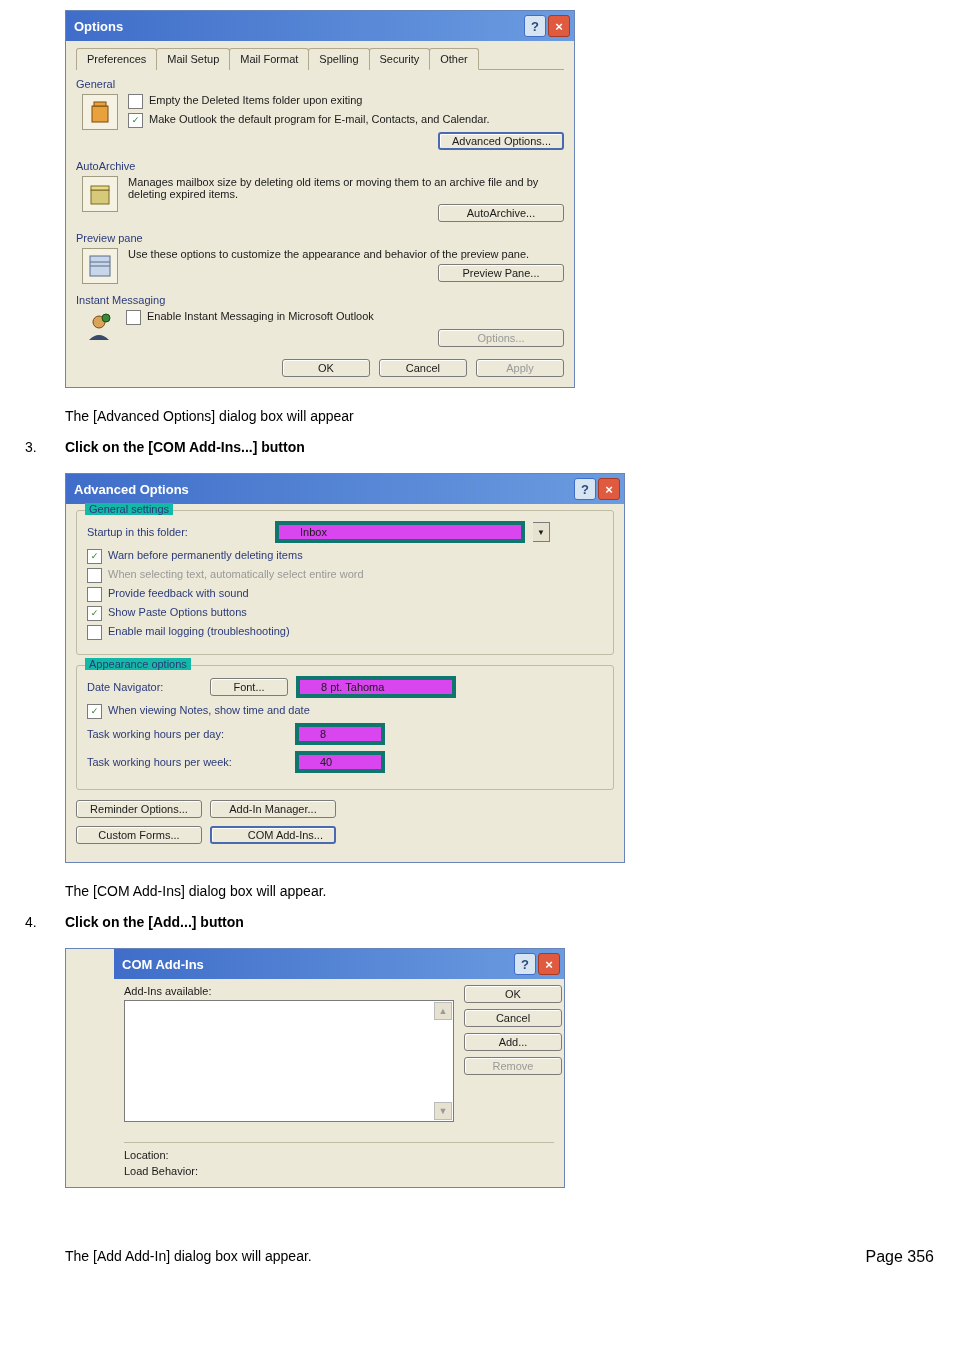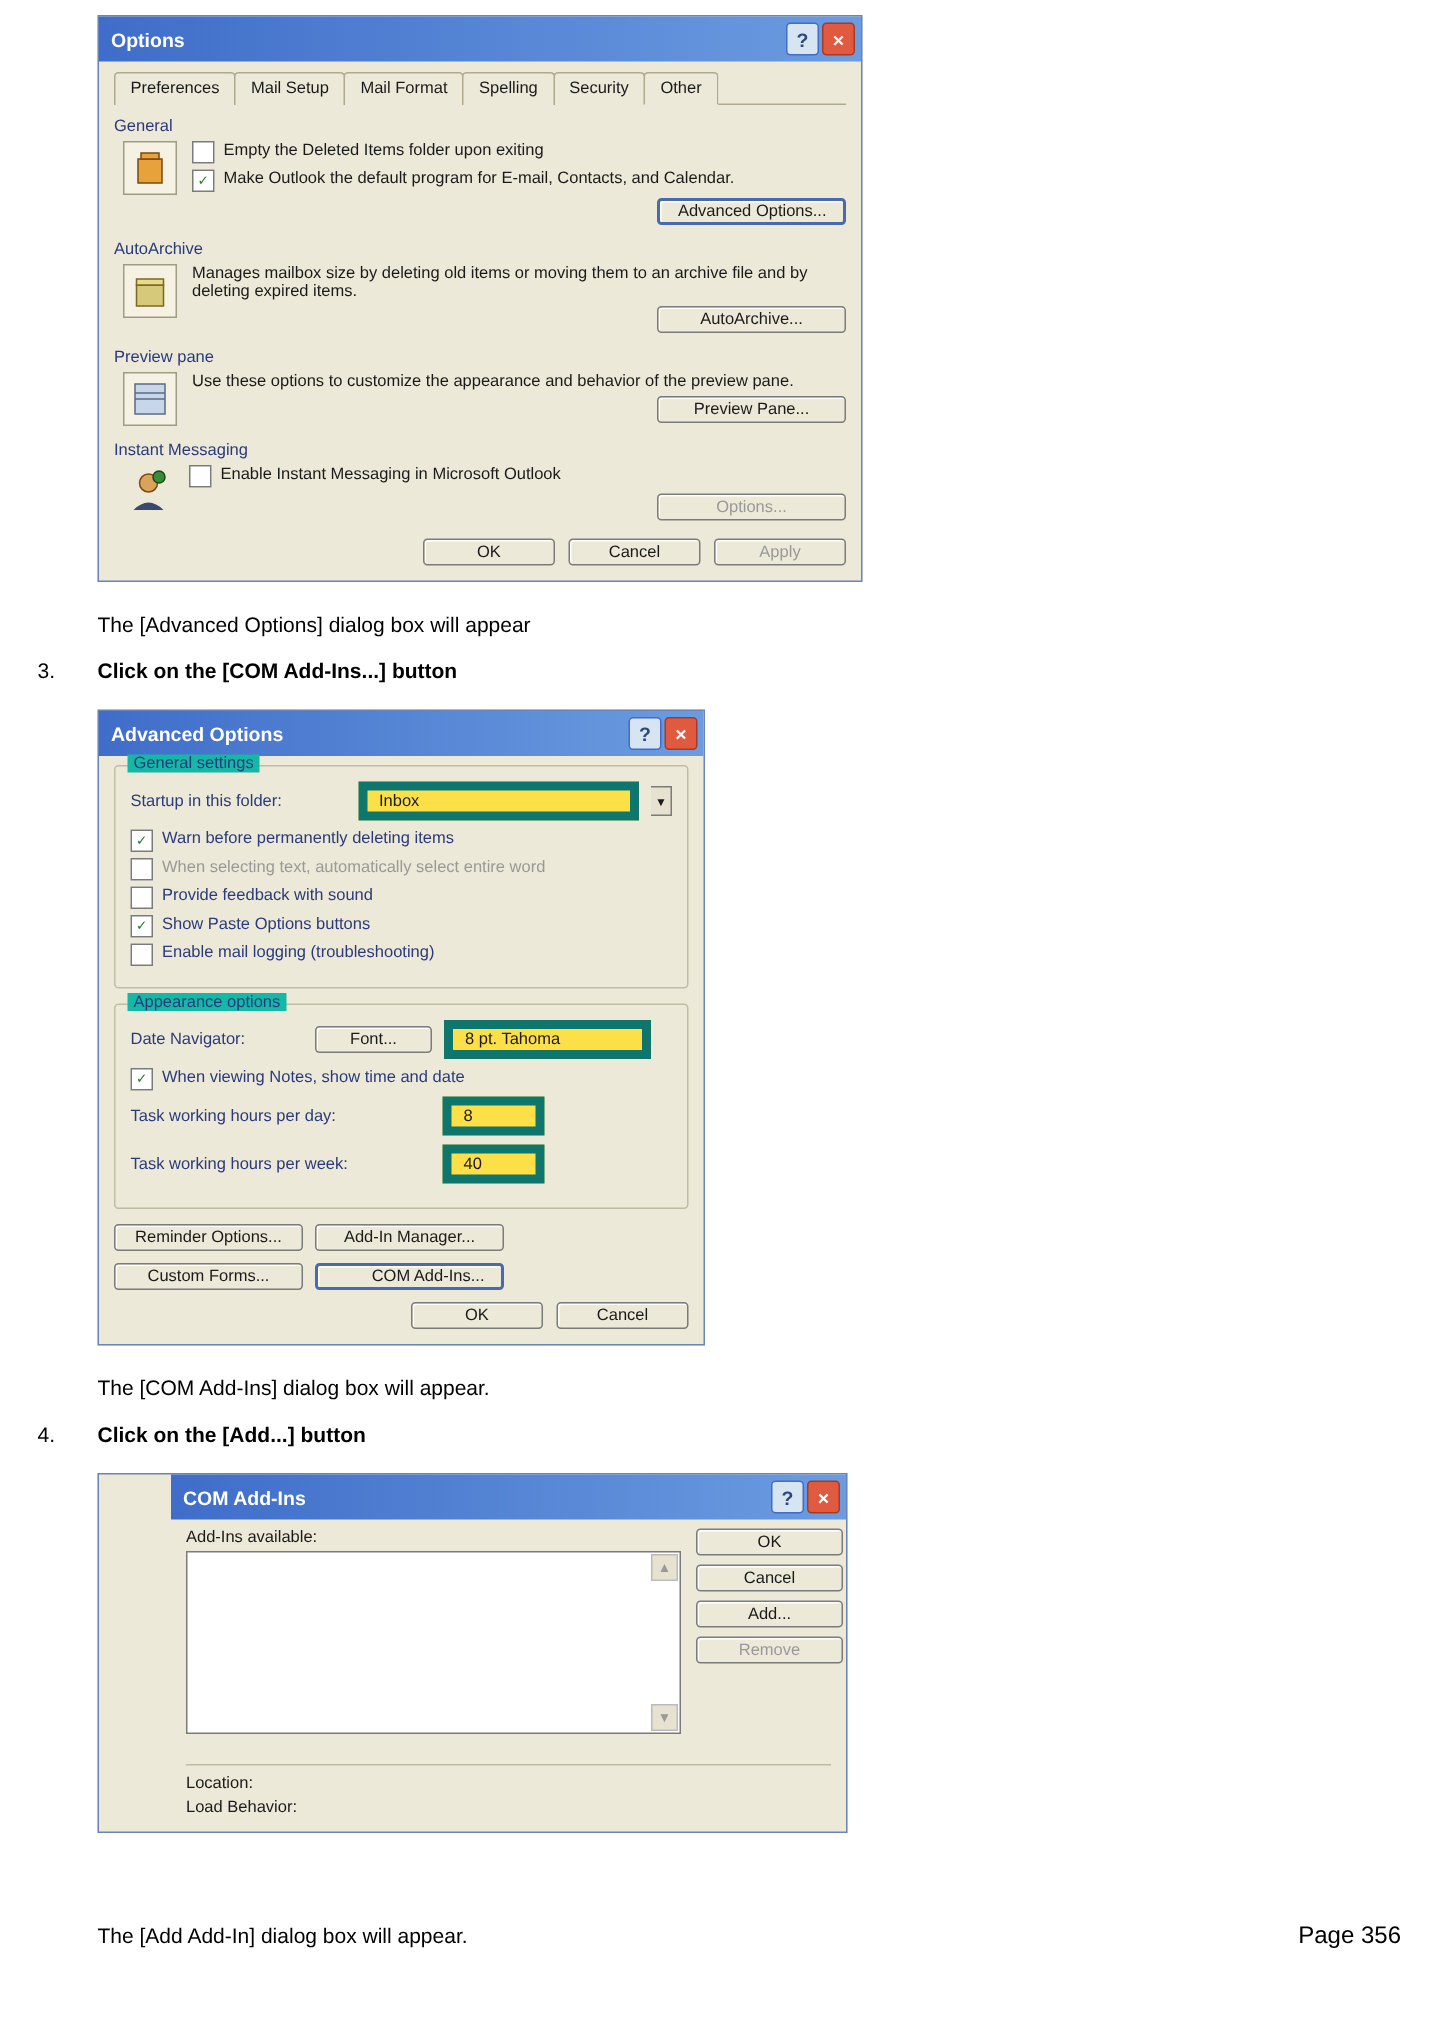--- a/index.html
+++ b/index.html
@@ -181,23 +181,23 @@
   .btnrow .btn { display: inline-block; margin-left: 6px; }
   .formrow {
     display: flex;
     align-items: center;
     gap: 8px;
     margin-bottom: 6px;
   }
   .formrow .lbl { color: #2a3a7a; width: 180px; }
   .formrow .lbl.w120 { width: 115px; }
   .txt {
-    background: #fde047;
-    border: 6px solid #0f766e;
-    padding: 1px 8px;
+    background: #d946ef;
+    border: 4px solid #0f766e;
+    padding: 1px 21px;
   }
   .txt.w200 { width: 200px; }
   .txt.w50 { width: 40px; }
   .txt.w110 { width: 110px; }
   .dd-caret {
     width: 16px;
     height: 18px;
     background: #e6e2cf;
     border: 1px solid #7b7b7b;
     border-left: none;
@@ -240,21 +240,21 @@
     display: flex;
     gap: 10px;
   }
   .addins-grid .left { flex: 1; }
   .addins-grid .right { width: 90px; display: flex; flex-direction: column; gap: 6px; }
   .doublebtn {
     display: flex;
     gap: 8px;
     margin-bottom: 8px;
   }
-  .dialog.narrow { width: 405px; }
+  .dialog.narrow { width: 560px; }
 </style>
 </head>
 <body>
 
 <div class="dialog">
   <div class="titlebar">
     <span class="title">Options</span>
     <span class="tb-btn tb-help">?</span>
     <span class="tb-btn tb-close">×</span>
   </div>
@@ -427,24 +427,20 @@
 
     <div class="doublebtn">
       <span class="btn">Reminder Options...</span>
       <span class="btn">Add-In Manager...</span>
     </div>
     <div class="doublebtn">
       <span class="btn">Custom Forms...</span>
       <span class="btn highlighted">COM Add-Ins...</span>
     </div>
 
-    <div class="btnrow">
-      <span class="btn sml">OK</span>
-      <span class="btn sml">Cancel</span>
-    </div>
   </div>
 </div>
 
 <div class="text-body">The [COM Add-Ins] dialog box will appear.</div>
 
 <div class="step">
   <span class="step-num">4.</span>
   <span class="step-bold">Click on the [Add...] button</span>
 </div>
 

